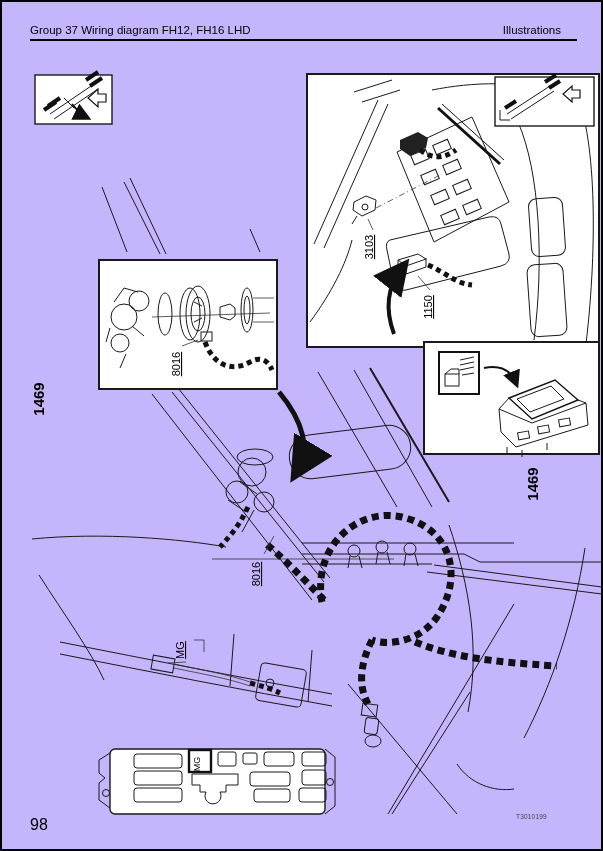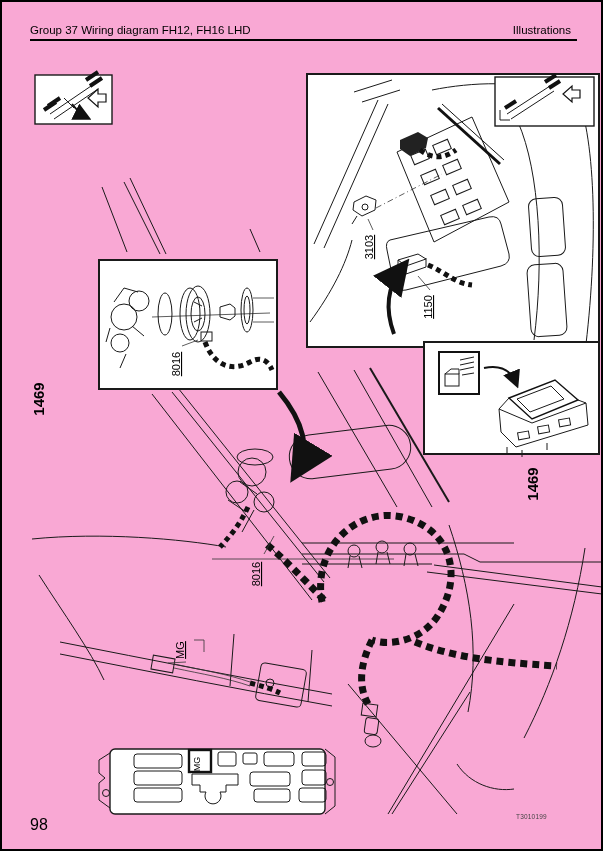--- a/index.html
+++ b/index.html
@@ -1,22 +1,22 @@
 <!DOCTYPE html>
 <html><head>
 <meta charset="utf-8">
 <style>
   html,body{margin:0;padding:0;background:#e8e8e8;}
   .page{
-    position:relative;width:603px;height:851px;background:#f9a8d4;
+    position:relative;width:603px;height:851px;background:#c4b5fd;
     border:2px solid #000;box-sizing:border-box;overflow:hidden;
     font-family:"Liberation Sans","DejaVu Sans",sans-serif;color:#000;
   }
   .hdr-left{position:absolute;left:28px;top:22px;font-size:11.5px;}
-  .hdr-right{position:absolute;right:30px;top:22px;font-size:11.5px;}
+  .hdr-right{position:absolute;right:40px;top:22px;font-size:11.5px;}
   .hdr-rule{position:absolute;left:28px;top:37px;width:547px;height:2px;background:#000;}
   .pgnum{position:absolute;left:28px;top:814px;font-size:16px;}
   .figid{position:absolute;left:514px;top:811px;font-size:6.5px;color:#444;letter-spacing:.2px;}
   svg{position:absolute;left:0;top:0;}
   svg text{font-family:"Liberation Sans","DejaVu Sans",sans-serif;fill:#000;}
   .lbl{font-size:11px;text-decoration:underline;}
   .big{font-size:15px;font-weight:bold;}
   .panel-lbl{font-size:9px;}
   .ink{stroke:#1a1a1a;fill:none;stroke-width:1;}
   .ink2{stroke:#1a1a1a;fill:none;stroke-width:2;}

